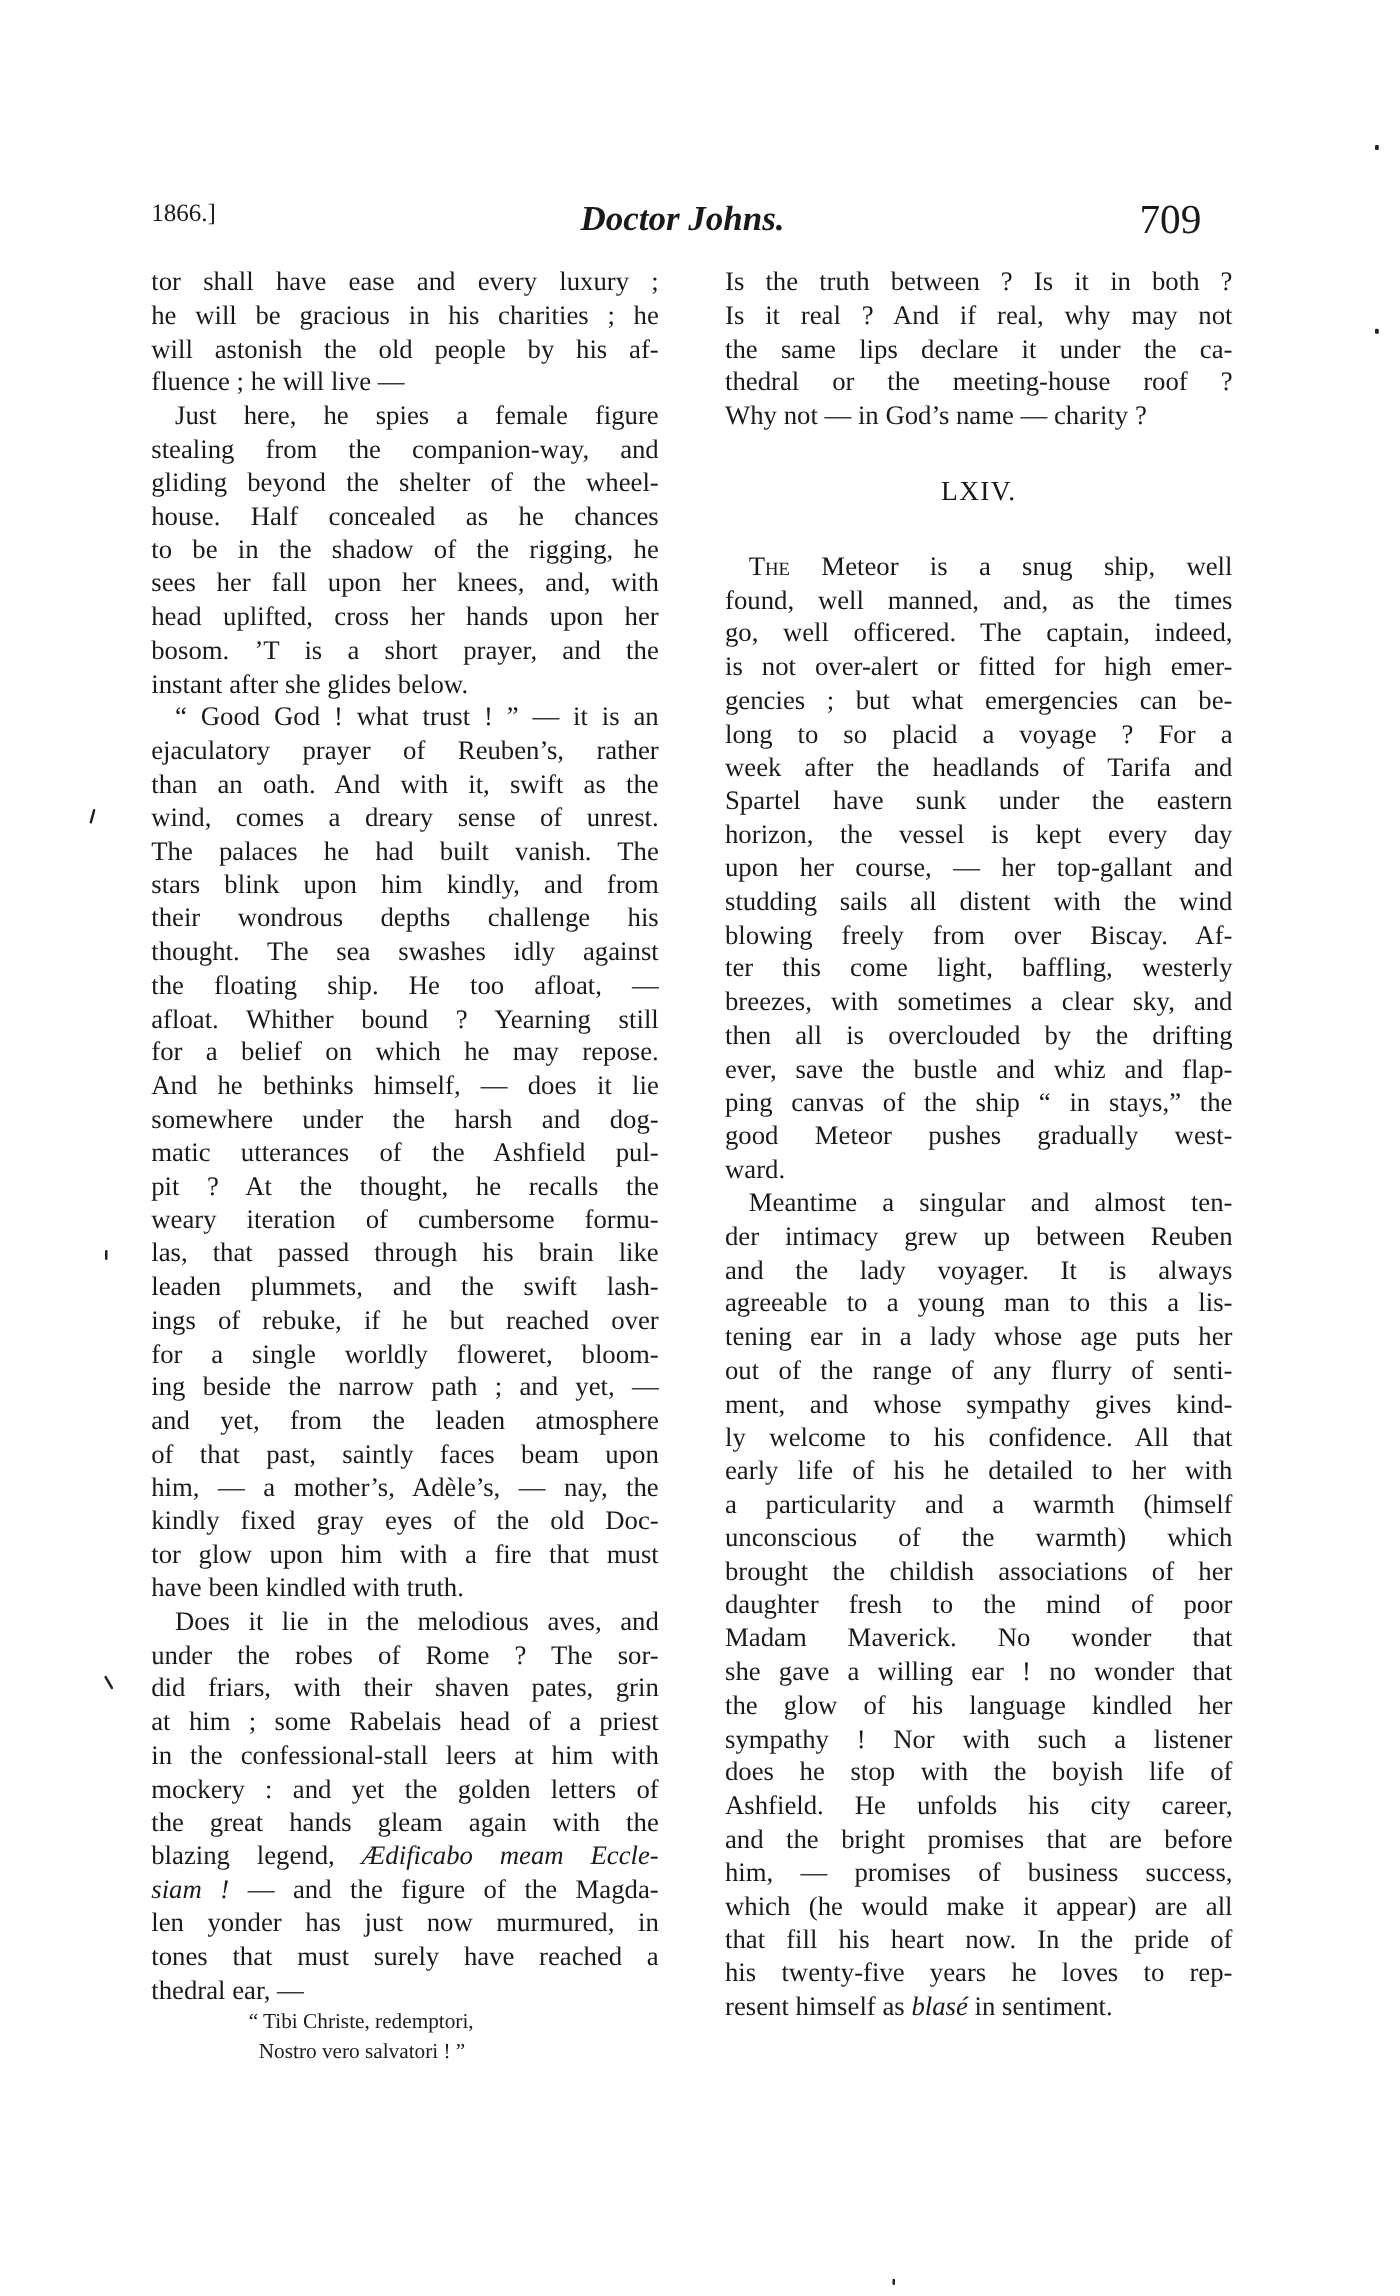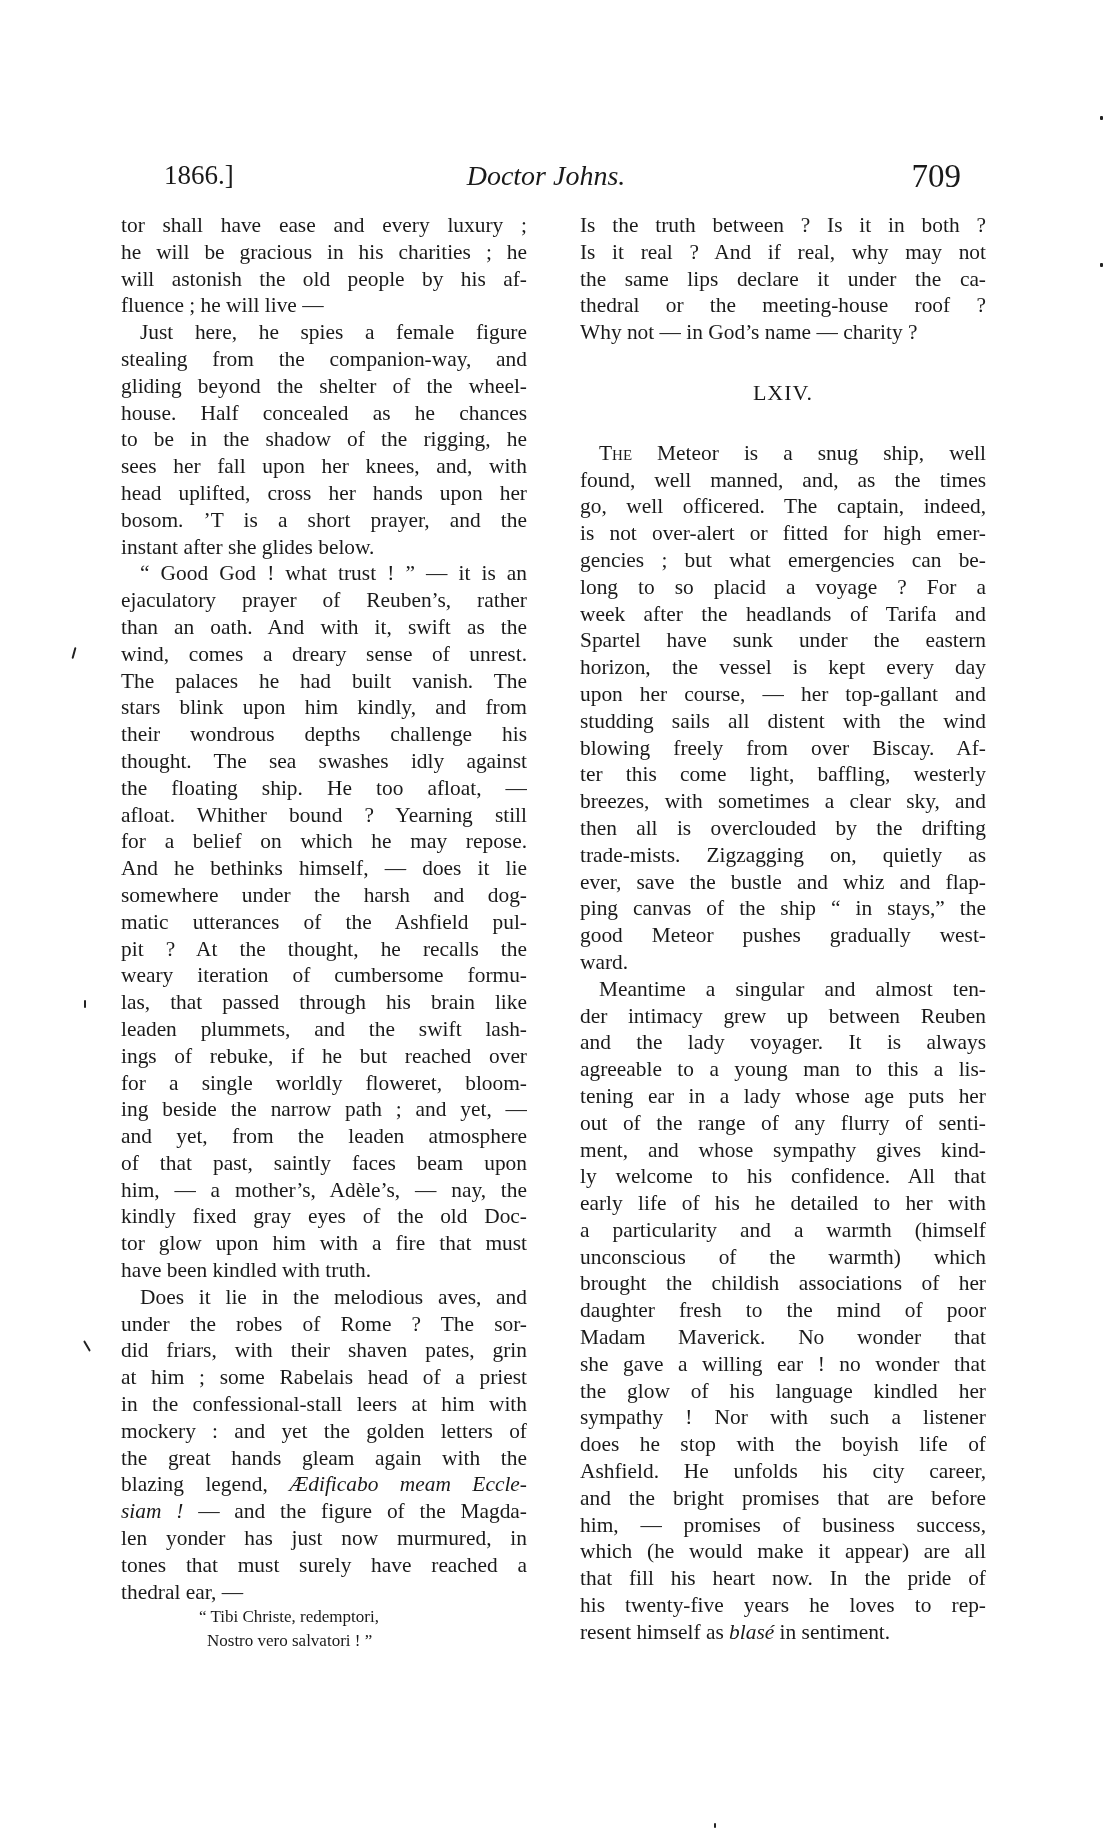--- a/index.html
+++ b/index.html
@@ -1,21 +1,21 @@
 <!DOCTYPE html>
 <html><head>
 <meta charset="utf-8">
 <style>
   html, body { margin: 0; padding: 0; background: #ffffff; }
   body { width: 1120px; height: 1837px; position: relative; overflow: hidden;
          font-family: "Liberation Serif", "DejaVu Serif", serif; color: #1a1a1a; }
   .page { position: absolute; left: 0; top: 0; width: 1120px; height: 1837px; }
   .running-head { position: absolute; top: 160px; left: 121px; width: 840px; height: 40px; }
-  .rh-year { position: absolute; left: 0; top: 0; font-size: 27px; margin-left: 43px; }
-  .rh-title { position: absolute; left: 0; width: 100%; top: 0; text-align: center; font-size: 28px; font-style: italic; padding-left: 10px; box-sizing: border-box; }
+  .rh-year { position: absolute; left: 0; top: 0; font-size: 20px; }
+  .rh-title { position: absolute; left: 0; width: 100%; top: 0; text-align: center; font-size: 28px; font-style: italic; padding-left: 10px; box-sizing: border-box; font-weight: bold; }
   .rh-page { position: absolute; right: 0; top: -2px; font-size: 33px; }
   .col { position: absolute; top: 212px; width: 406px; font-size: 21.4px; line-height: 26.8px; text-align: justify; }
   .col-left { left: 121px; }
   .col-right { left: 555px; margin-left: 25px; }
   .line { display: block; white-space: nowrap; text-align-last: justify; text-align: justify; }
   .line.last { text-align-last: left; }
   .indent { padding-left: 19px; }
   .chapter { text-align: center; font-size: 22px; margin: 34px 0 33px 0; letter-spacing: 1px; }
   .verse { font-size: 17px; line-height: 24px; margin-top: 0; padding-left: 78px; }
   .verse .l2 { padding-left: 8px; }
@@ -108,21 +108,20 @@
       <span class="line">long to so placid a voyage ?  For a</span>
       <span class="line">week after the headlands of Tarifa and</span>
       <span class="line">Spartel have sunk under the eastern</span>
       <span class="line">horizon, the vessel is kept every day</span>
       <span class="line">upon her course, — her top-gallant and</span>
       <span class="line">studding sails all distent with the wind</span>
       <span class="line">blowing freely from over Biscay.  Af-</span>
       <span class="line">ter this come light, baffling, westerly</span>
       <span class="line">breezes, with sometimes a clear sky, and</span>
       <span class="line">then all is overclouded by the drifting</span>
-      <span class="line">trade-mists.  Zigzagging on, quietly as</span>
       <span class="line">ever, save the bustle and whiz and flap-</span>
       <span class="line">ping canvas of the ship “ in stays,” the</span>
       <span class="line">good Meteor pushes gradually west-</span>
       <span class="line last">ward.</span>
       <span class="line indent">Meantime a singular and almost ten-</span>
       <span class="line">der intimacy grew up between Reuben</span>
       <span class="line">and the lady voyager.  It is always</span>
       <span class="line">agreeable to a young man to this a lis-</span>
       <span class="line">tening ear in a lady whose age puts her</span>
       <span class="line">out of the range of any flurry of senti-</span>

